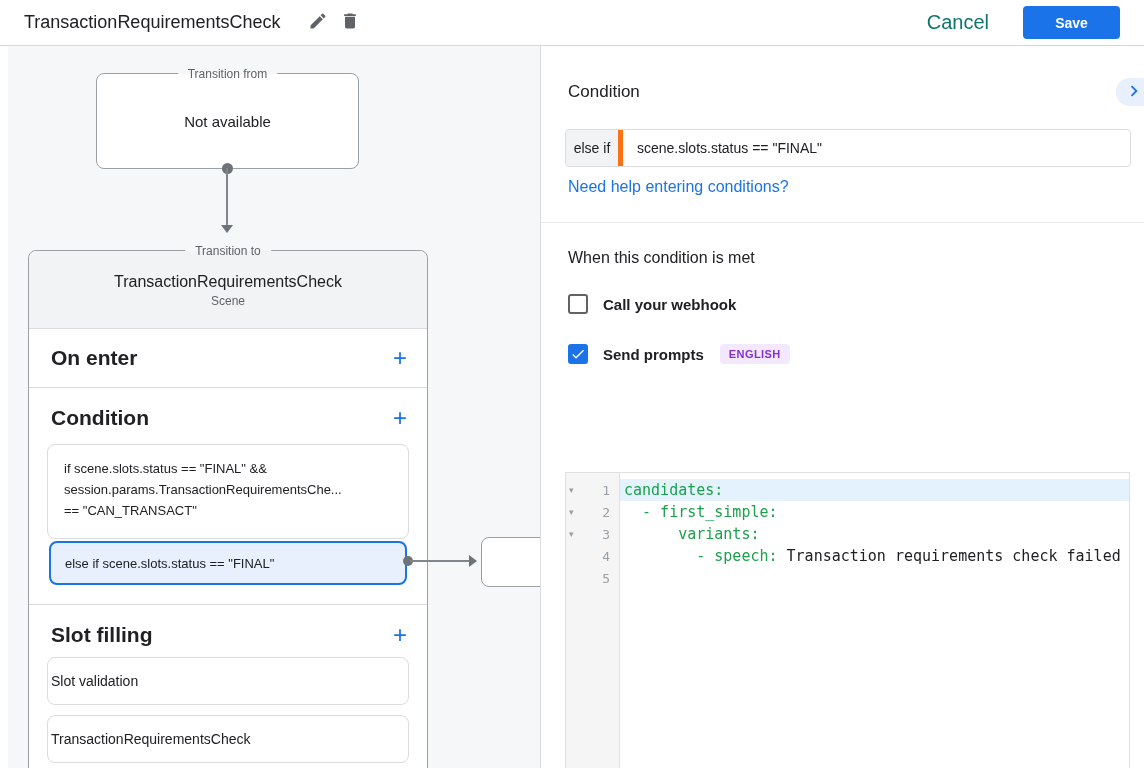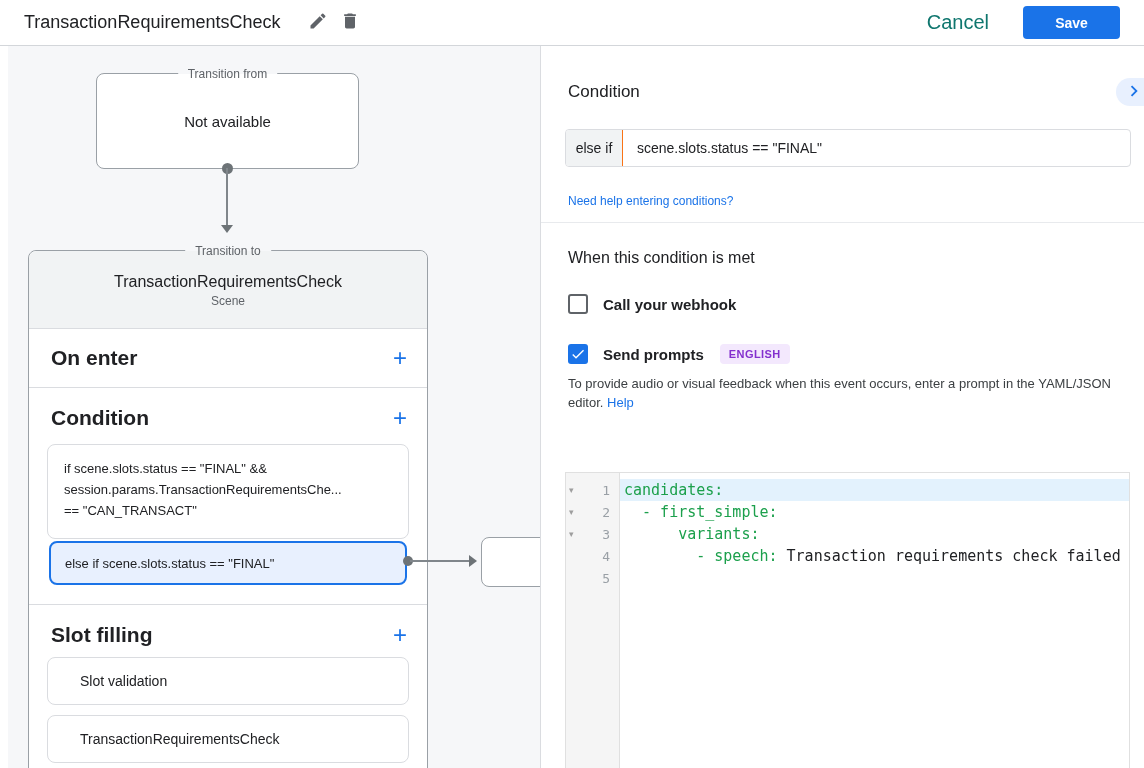--- a/index.html
+++ b/index.html
@@ -54,46 +54,46 @@
   .section { border-bottom:1px solid #dadce0; }
   .sec-head { display:flex; align-items:center; padding:18px 20px 0 22px; height:42px; }
 
   .cond-card { margin:14px 18px 0 18px; background:#fff; border:1px solid #dadce0; border-radius:8px;
                padding:13px 14px 0 16px; height:95px; font-size:13px; line-height:21px; color:#202124; }
   .cond-card.selected { margin:2px 20px 0 20px; background:#e8f0fe; border:2px solid #1a73e8;
                         height:44px; padding:0 0 0 14px; display:flex; align-items:center; }
   .cond-sec { padding-bottom:19px; }
 
   .slot-card { margin:10px 18px 4px 18px; background:#fff; border:1px solid #dadce0; border-radius:8px;
-               height:48px; display:flex; align-items:center; padding-left:32px; font-size:14px; }
+               height:48px; display:flex; align-items:center; padding-left:3px; font-size:14px; }
   .slot-sec { padding-bottom:16px; border-bottom:none; }
 
   .h-dot  { position:absolute; left:395px; top:510px; width:10px; height:10px; border-radius:50%; background:#6d7377; }
   .h-line { position:absolute; left:402px; top:514px; width:60px; height:2px; background:#80868b; }
   .h-head { position:absolute; left:461px; top:509px; width:0; height:0;
             border-top:6px solid transparent; border-bottom:6px solid transparent; border-left:8px solid #6d7377; }
   .target-box { position:absolute; left:473px; top:491px; width:86px; height:50px;
                 background:#fff; border:1px solid #9aa0a6; border-radius:8px; }
 
   
   #panel { position:absolute; left:540px; top:46px; width:604px; height:722px; background:#fff;
            border-left:1px solid #dadce0; z-index:20; }
   #panel h2 { position:absolute; left:27px; top:36px; font-size:17px; font-weight:400; color:#202124; }
   .collapse-btn { position:absolute; right:-14px; top:32px; width:42px; height:28px; border-radius:14px;
                   background:#e8f0fe; border:none; cursor:pointer; display:flex; align-items:center; padding-left:7px; }
 
   .cond-input { position:absolute; left:24px; top:83px; width:566px; height:38px;
                 border:1px solid #dadce0; border-radius:4px; display:flex; align-items:stretch; background:#fff; }
-  .cond-prefix { width:57px; background:#f1f3f4; border-right:1px solid #f97316;
+  .cond-prefix { width:57px; background:#f1f3f4; border-right:5px solid #f97316;
                  display:flex; align-items:center; justify-content:center; font-size:14px; color:#202124;
                  border-radius:3px 0 0 3px; }
   .cond-value { flex:1; border:none; outline:none; font-size:14px; color:#202124; padding-left:14px;
                 font-family:"Liberation Sans", sans-serif; background:transparent; }
 
-  .help-link { position:absolute; left:27px; top:148px; font-size:12px; color:#1a73e8;
+  .help-link { position:absolute; left:27px; top:132px; font-size:16px; color:#1a73e8;
                text-decoration:none; cursor:pointer; }
 
   .panel-divider { position:absolute; left:0; top:176px; width:100%; height:1px; background:#e8eaed; }
 
   #panel h3 { position:absolute; left:27px; top:203px; font-size:16px; font-weight:400; color:#202124; }
 
   .check-row { position:absolute; left:27px; display:flex; align-items:center; }
   .check-row.webhook { top:248px; }
   .check-row.prompts { top:298px; }
   .cbox { width:20px; height:20px; border-radius:3px; flex:none; cursor:pointer; }
@@ -240,24 +240,20 @@
       <span>
         <svg viewBox="0 0 24 24" width="16" height="16" style="display:block">
             <path d="M9 16.2L4.8 12l-1.4 1.4L9 19 21 7l-1.4-1.4z" fill="#ffffff"></path>
           </svg>
       </span>
     </span>
     <span class="check-label">Send prompts</span>
     <span class="badge">ENGLISH</span>
   </div>
 
-  <p class="desc">
-    <span>To provide audio or visual feedback when this event occurs, enter a prompt in the YAML/JSON editor.</span>
-    <a>Help</a>
-  </p>
 
 
   <div class="editor">
     <div class="ed-line hl">
       <span class="fold">▾</span>
       <span class="lnum">1</span>
       <span class="code"><span class="k">candidates:</span></span>
     </div>
     <div class="ed-line">
       <span class="fold">▾</span>

